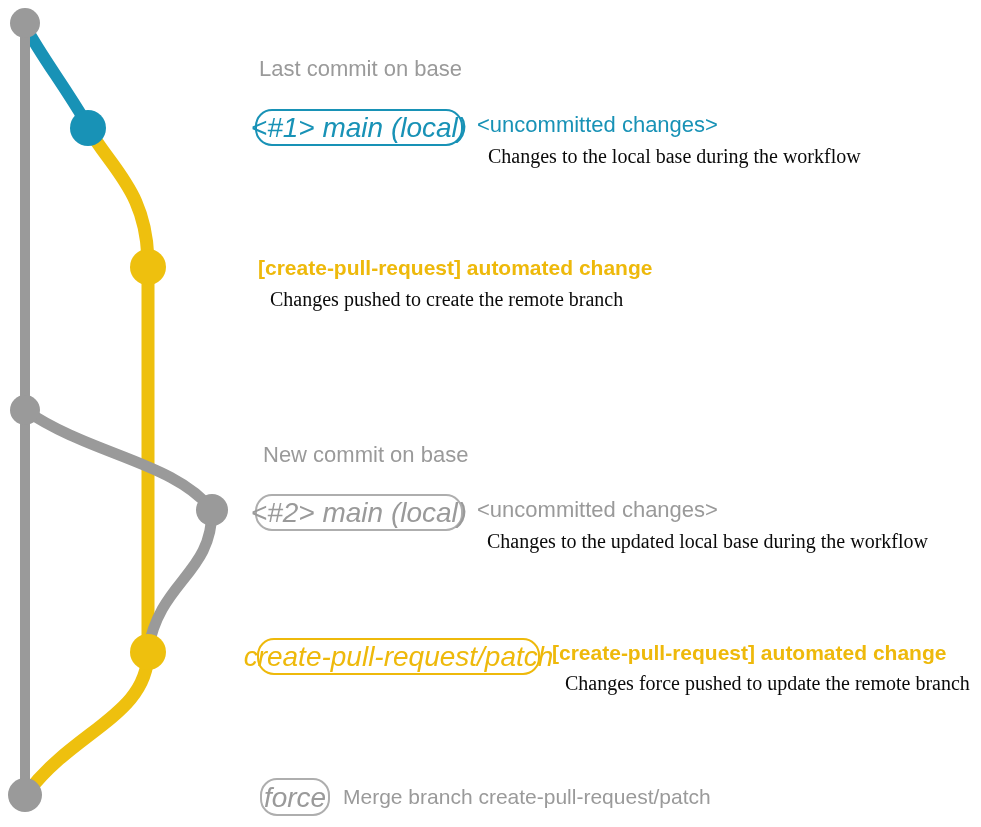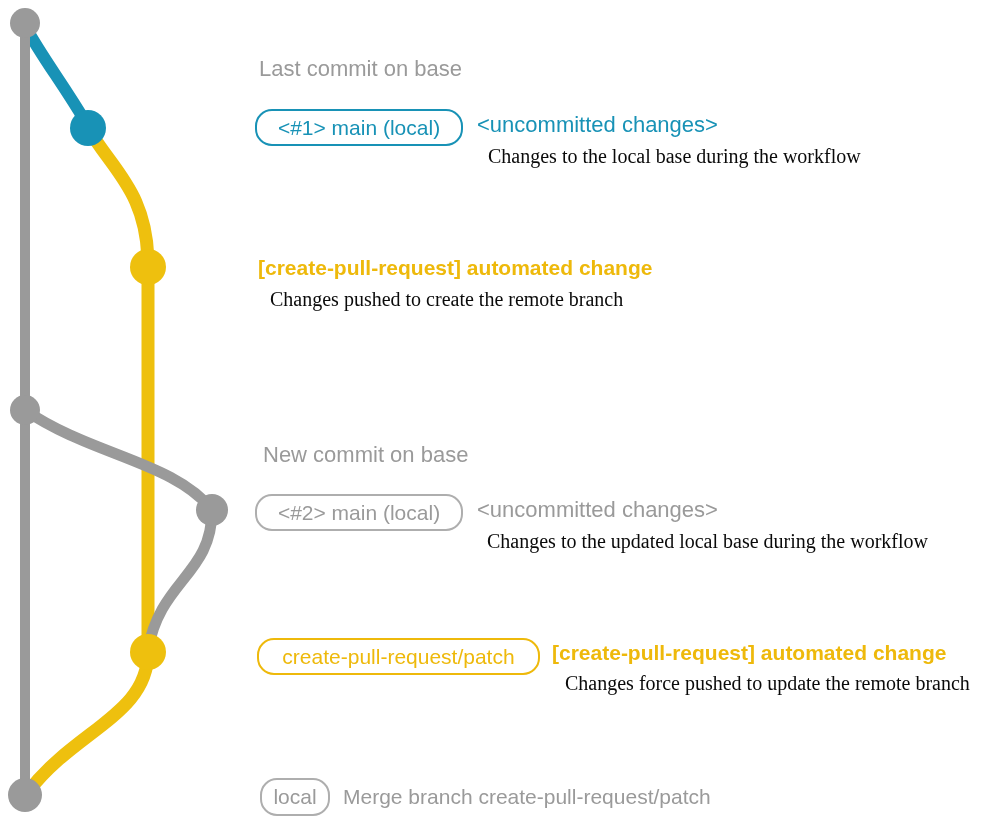--- a/index.html
+++ b/index.html
@@ -45,27 +45,28 @@
     font-weight: bold;
   }
   .note {
     color: var(--ink);
     font-family: "Liberation Serif", serif;
     font-size: 20px;
     line-height: 24px;
   }
   .badge {
     display: flex;
-    align-items: center;
+    align-items: flex-end;
     justify-content: center;
     box-sizing: border-box;
     border-radius: 17px;
     border: 2px solid;
-    font-size: 21px;
+    font-size: 28px;
     background: #ffffff;
+    font-style: italic;
   }
   .badge-teal   { border-color: var(--teal);        color: var(--teal); }
   .badge-yellow { border-color: var(--yellow_text); color: var(--yellow_text); }
   .badge-gray   { border-color: var(--gray_border); color: var(--gray); }
 </style>
 </head>
 <body>
 
 <div id="stage">
 
@@ -107,17 +108,17 @@
   <div class="abs headline-gray" style="left:477px; top:497px;">&lt;uncommitted changes&gt;</div>
   <div class="abs note" style="left:487px; top:529px;">Changes to the updated local base during the workflow</div>
 
   <div class="abs badge badge-yellow" style="left:257px; top:638px; width:283px; height:37px;">
     <span>create-pull-request/patch</span>
   </div>
   <div class="abs headline-yellow" style="left:552px; top:640px;">[create-pull-request] automated change</div>
   <div class="abs note" style="left:565px; top:671px;">Changes force pushed to update the remote branch</div>
 
   <div class="abs badge badge-gray" style="left:260px; top:778px; width:70px; height:38px;">
-    <span>local</span>
+    <span>force</span>
   </div>
   <div class="abs headline-gray" style="left:343px; top:784px; font-size:21px;">Merge branch create-pull-request/patch</div>
 
 </div>
 
 </body></html>

